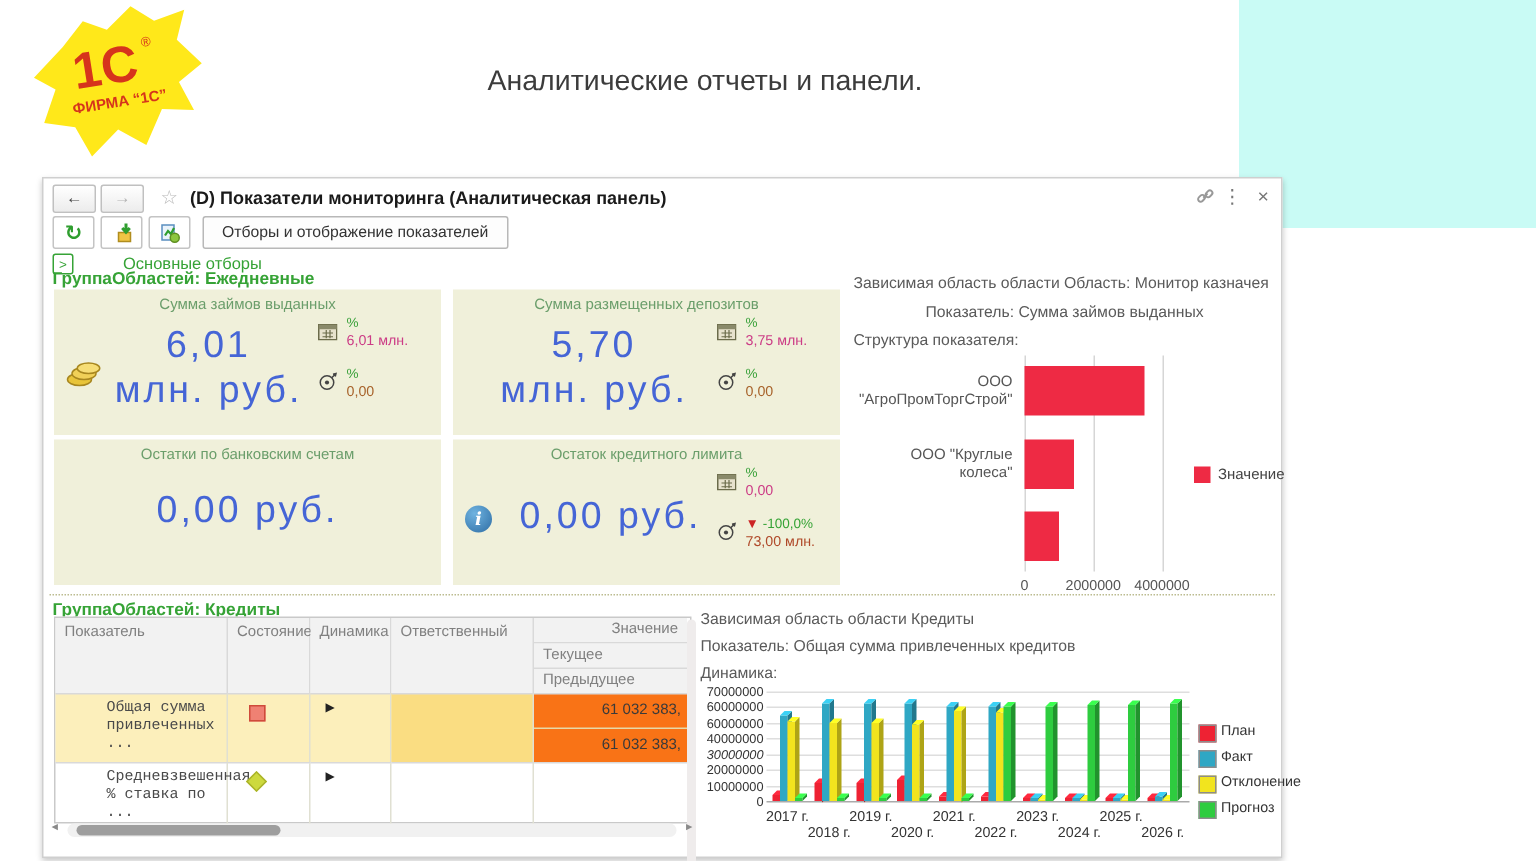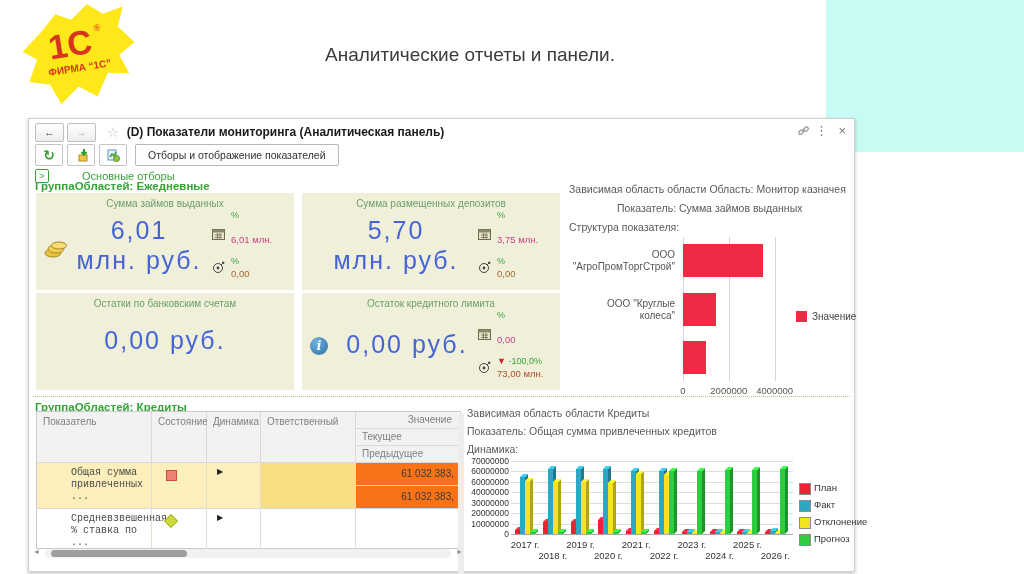--- a/index.html
+++ b/index.html
@@ -40,21 +40,21 @@
   
   .card{position:absolute;width:258px;height:97px;background:#f0f0da;}
   .card-title{position:absolute;left:0;right:0;top:5px;text-align:center;font-size:10px;color:#6b9e6b;}
   .card-value{position:absolute;color:#4565d6;letter-spacing:2px;font-size:25px;line-height:30px;text-align:center;}
   .side{position:absolute;right:4px;top:16px;width:78px;}
   .side-item{display:flex;margin-bottom:9px;align-items:flex-end;}
   .side-icon{width:15px;margin-right:4px;padding-bottom:2px;}
   .side-col{display:flex;flex-direction:column;}
   .pct{font-size:9px;color:#3aa13a;line-height:12px;}
   .sval{font-size:9.5px;line-height:13px;white-space:nowrap;}
-  .magenta{color:#cc3d86;margin-top:12px;} .brown{color:#a8642c;} .rustred{color:#b04a2a;}
+  .magenta{color:#cc3d86;} .brown{color:#a8642c;} .rustred{color:#b04a2a;}
   .delta-arrow{color:#cc2525;} .delta-val{color:#36a336;}
   .info-badge{position:absolute;width:18px;height:18px;border-radius:50%;
               background:radial-gradient(circle at 35% 30%,#6fb3e0,#2e6da4);color:#fff;
               font-family:"DejaVu Serif",serif;font-style:italic;font-weight:bold;font-size:12px;
               display:flex;align-items:center;justify-content:center;}
 
   .dotted-sep{position:absolute;left:4px;right:4px;border-top:1px dotted #bcbc90;}
 
   
   .ptext{position:absolute;font-size:10.5px;color:#5a5a5a;white-space:nowrap;}
@@ -365,21 +365,21 @@
     <div class="ptext" style="left:438px;top:306px;">Показатель: Общая сумма привлеченных кредитов</div>
     <div class="ptext" style="left:438px;top:324px;">Динамика:</div>
     <div id="dyn">
         <div class="grid-h" style="left: 44px; top: 85px; width: 282px; background: rgb(170, 170, 170);"></div>
         <div class="ylab" style="left: 0px; top: 80px;">0</div>
         <div class="grid-h" style="left: 44px; top: 74.6px; width: 282px;"></div>
         <div class="ylab" style="left: 0px; top: 69.6px;">10000000</div>
         <div class="grid-h" style="left: 44px; top: 64.1px; width: 282px;"></div>
         <div class="ylab" style="left: 0px; top: 59.1px;">20000000</div>
         <div class="grid-h" style="left: 44px; top: 53.7px; width: 282px;"></div>
-        <div class="ylab" style="left: 0px; top: 48.7px;">30000000</div>
+        <div class="ylab" style="left: 0px; top: 48.7px; font-style: italic;">30000000</div>
         <div class="grid-h" style="left: 44px; top: 43.3px; width: 282px;"></div>
         <div class="ylab" style="left: 0px; top: 38.3px;">40000000</div>
         <div class="grid-h" style="left: 44px; top: 32.9px; width: 282px;"></div>
         <div class="ylab" style="left: 0px; top: 27.9px;">60000000</div>
         <div class="grid-h" style="left: 44px; top: 22.4px; width: 282px;"></div>
         <div class="ylab" style="left: 0px; top: 17.4px;">60000000</div>
         <div class="grid-h" style="left: 44px; top: 12px; width: 282px;"></div>
         <div class="ylab" style="left: 0px; top: 7px;">70000000</div>
         <div class="b3" style="left: 48px; top: 80.8px; width: 5px; height: 4.2px; background: rgb(238, 34, 51);"></div>
         <div class="b3" style="left: 53px; top: 27.6px; width: 5px; height: 57.4px; background: rgb(47, 167, 196);"></div>

